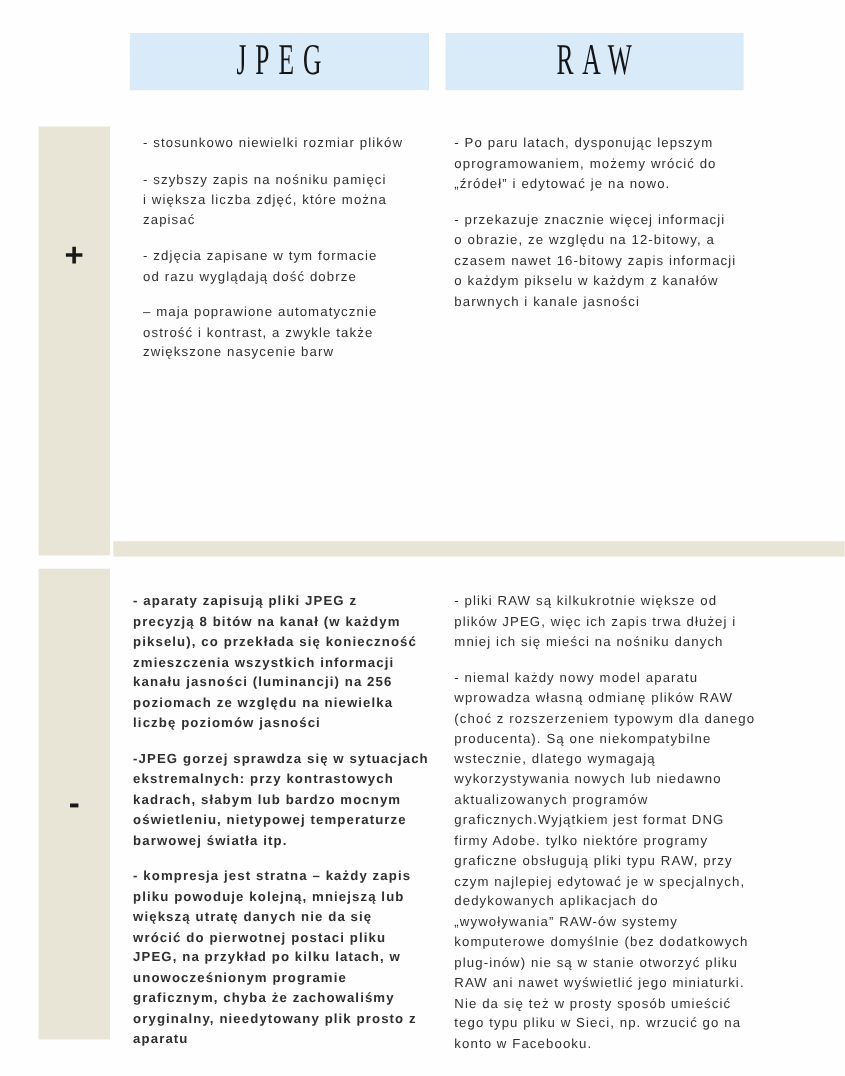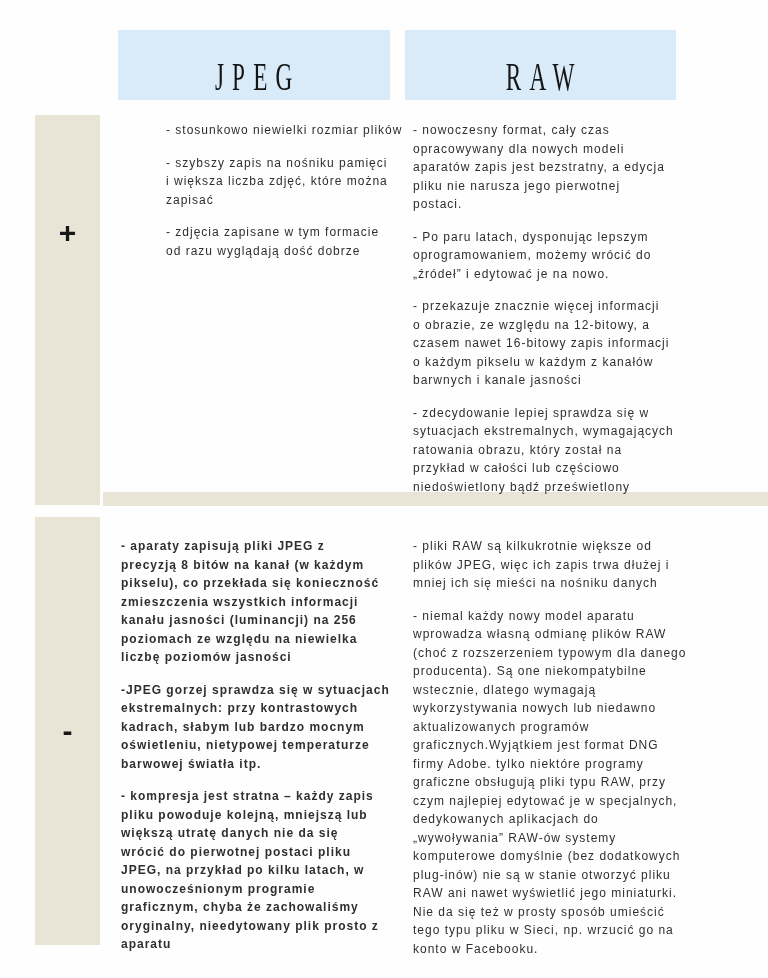--- a/index.html
+++ b/index.html
@@ -6,23 +6,23 @@
   html, body { width: 768px; height: 978px; }
   body {
     position: relative;
     width: 768px; height: 978px;
     background: #fefefe;
     font-family: "Liberation Sans", sans-serif;
     overflow: hidden;
   }
   .hdr-box {
     position: absolute;
-    top: 30px; height: 70px;
+    top: 30px; height: 52px;
     background: #d9eaf8;
-    display: flex; align-items: flex-end; justify-content: center;
+    display: flex; align-items: flex-start; justify-content: center;
   }
   .hdr-jpeg { left: 118px; width: 272px; }
   .hdr-raw  { left: 405px; width: 271px; }
   .hdr-label {
     display: inline-block;
     font-family: "Liberation Serif", serif;
     font-size: 40px;
     font-weight: 500;
     letter-spacing: 14px;
     padding-left: 14px; 
@@ -56,21 +56,21 @@
     position: absolute;
     color: #2f2f2f;
   }
   .txt-col p {
     font-size: 12px;
     line-height: 18.5px;
     letter-spacing: 1px;
     white-space: pre;
     margin: 0 0 14px 0;
   }
-  .col-jpeg-top { left: 130px; top: 121px; width: 280px; margin-left: 36px; }
+  .col-jpeg-top { left: 130px; top: 121px; width: 280px; }
   .col-raw-top  { left: 413px; top: 121px; width: 310px; }
   .col-jpeg-bot { left: 121px; top: 537px; width: 300px; font-weight: bold; }
   .col-raw-bot  { left: 413px; top: 537px; width: 330px; }
 </style>
 </head>
 <body>
 
 <div class="hdr-box hdr-jpeg">
   <span class="hdr-label">JPEG</span>
 </div>
@@ -86,41 +86,34 @@
   <span class="sign-glyph">-</span>
 </div>
 
 <div class="txt-col col-jpeg-top">
   <p>- stosunkowo niewielki rozmiar plików</p>
   <p>- szybszy zapis na nośniku pamięci
 i większa liczba zdjęć, które można
 zapisać</p>
   <p>- zdjęcia zapisane w tym formacie
 od razu wyglądają dość dobrze</p>
+  <p>– maja poprawione automatycznie
+ostrość i kontrast, a zwykle także
+zwiększone nasycenie barw</p>
 </div>
 
 <div class="txt-col col-raw-top">
-  <p>- nowoczesny format, cały czas
-opracowywany dla nowych modeli
-aparatów zapis jest bezstratny, a edycja
-pliku nie narusza jego pierwotnej
-postaci.</p>
   <p>- Po paru latach, dysponując lepszym
 oprogramowaniem, możemy wrócić do
 „źródeł” i edytować je na nowo.</p>
   <p>- przekazuje znacznie więcej informacji
 o obrazie, ze względu na 12-bitowy, a
 czasem nawet 16-bitowy zapis informacji
 o każdym pikselu w każdym z kanałów
 barwnych i kanale jasności</p>
-  <p>- zdecydowanie lepiej sprawdza się w
-sytuacjach ekstremalnych, wymagających
-ratowania obrazu, który został na
-przykład w całości lub częściowo
-niedoświetlony bądź prześwietlony</p>
 </div>
 
 <div class="txt-col col-jpeg-bot">
   <p>- aparaty zapisują pliki JPEG z
 precyzją 8 bitów na kanał (w każdym
 pikselu), co przekłada się konieczność
 zmieszczenia wszystkich informacji
 kanału jasności (luminancji) na 256
 poziomach ze względu na niewielka
 liczbę poziomów jasności</p>

